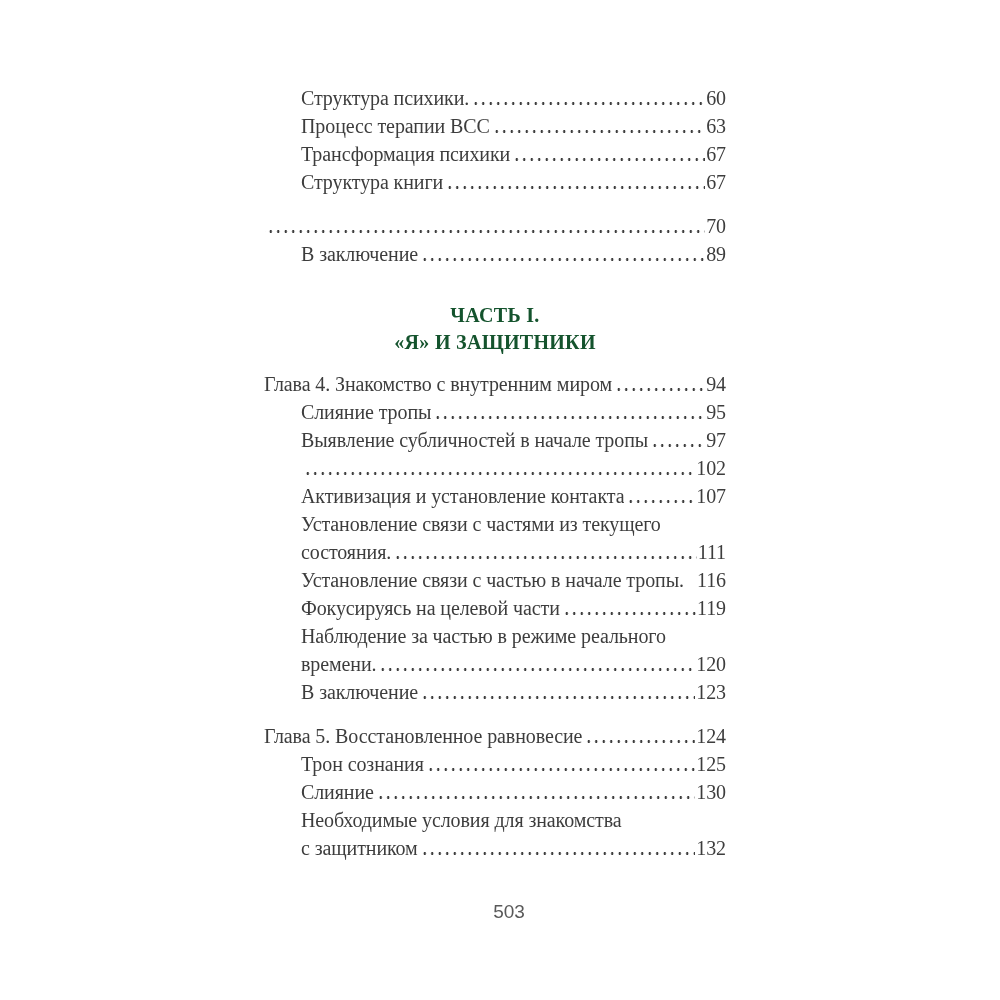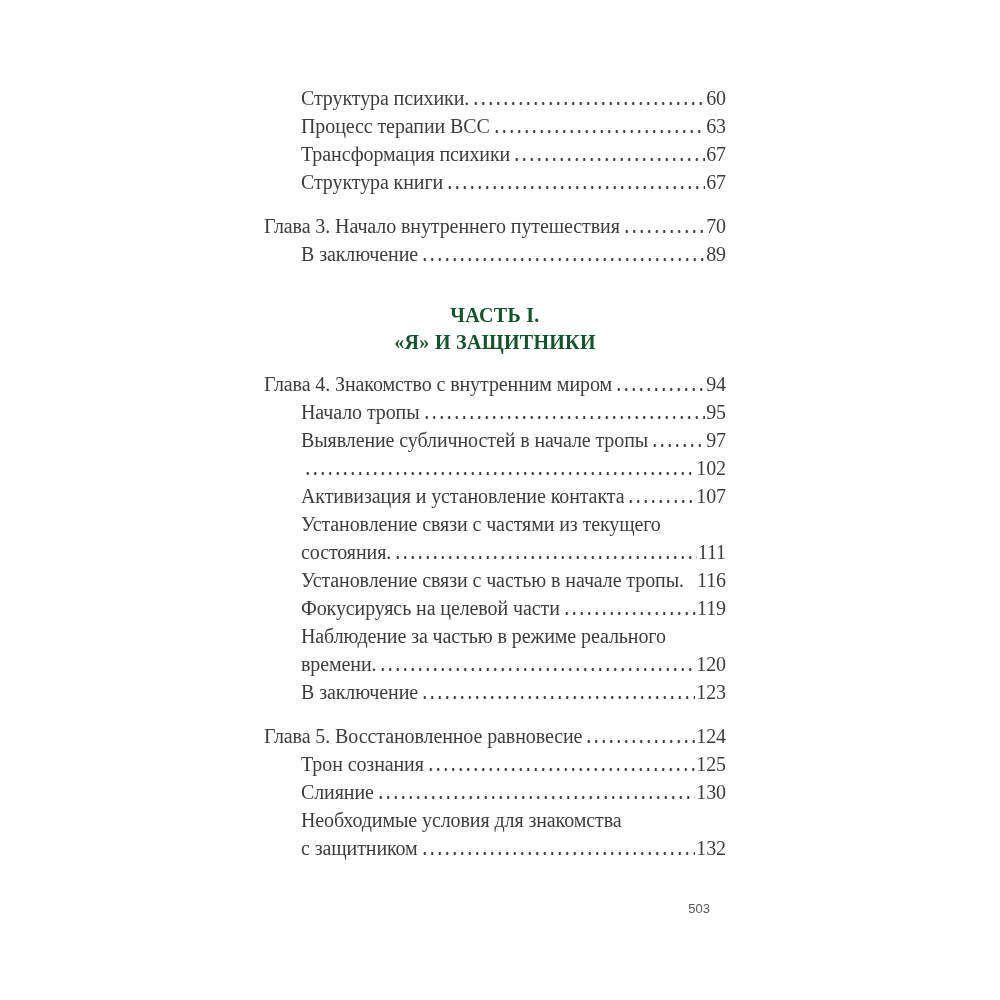--- a/index.html
+++ b/index.html
@@ -65,26 +65,26 @@
     margin-bottom: 14px;
     text-align: center;
     font-weight: bold;
     font-size: 20px;
     line-height: 27px;
     letter-spacing: 0.3px;
     color: #14532d;
   }
   .footer-page-number {
     position: absolute;
-    left: 252px;
+    left: 280px;
     top: 901px;
     width: 458px;
-    text-align: right;
+    text-align: center;
     font-family: "Liberation Sans", sans-serif;
-    font-size: 13px;
+    font-size: 19px;
     color: #595959;
   }
 </style>
 </head>
 <body>
 
 <div class="book-page">
   <div class="toc-column">
 
   <div class="row indent1">
@@ -102,40 +102,39 @@
         <span class="dots"></span>
         <span class="pg">67</span>
       </div>
       <div class="row indent1">
         <span class="label">Структура книги</span>
         <span class="dots"></span>
         <span class="pg">67</span>
       </div>
       <div class="gap"></div>
       <div class="row indent0">
-        <span class="label">Глава 3. Начало внутреннего путешествия</span>
         <span class="dots"></span>
         <span class="pg">70</span>
       </div>
       <div class="row indent1">
         <span class="label">В заключение</span>
         <span class="dots"></span>
         <span class="pg">89</span>
       </div>
       <div class="part-heading">
         <div>ЧАСТЬ I.</div>
         <div>«Я» И ЗАЩИТНИКИ</div>
       </div>
       <div class="row indent0">
         <span class="label">Глава 4. Знакомство с внутренним миром</span>
         <span class="dots"></span>
         <span class="pg">94</span>
       </div>
       <div class="row indent1">
-        <span class="label">Начало тропы</span>
+        <span class="label">Слияние тропы</span>
         <span class="dots"></span>
         <span class="pg">95</span>
       </div>
       <div class="row indent1">
         <span class="label">Выявление субличностей в начале тропы</span>
         <span class="dots"></span>
         <span class="pg">97</span>
       </div>
       <div class="row indent1">
         <span class="dots"></span>

